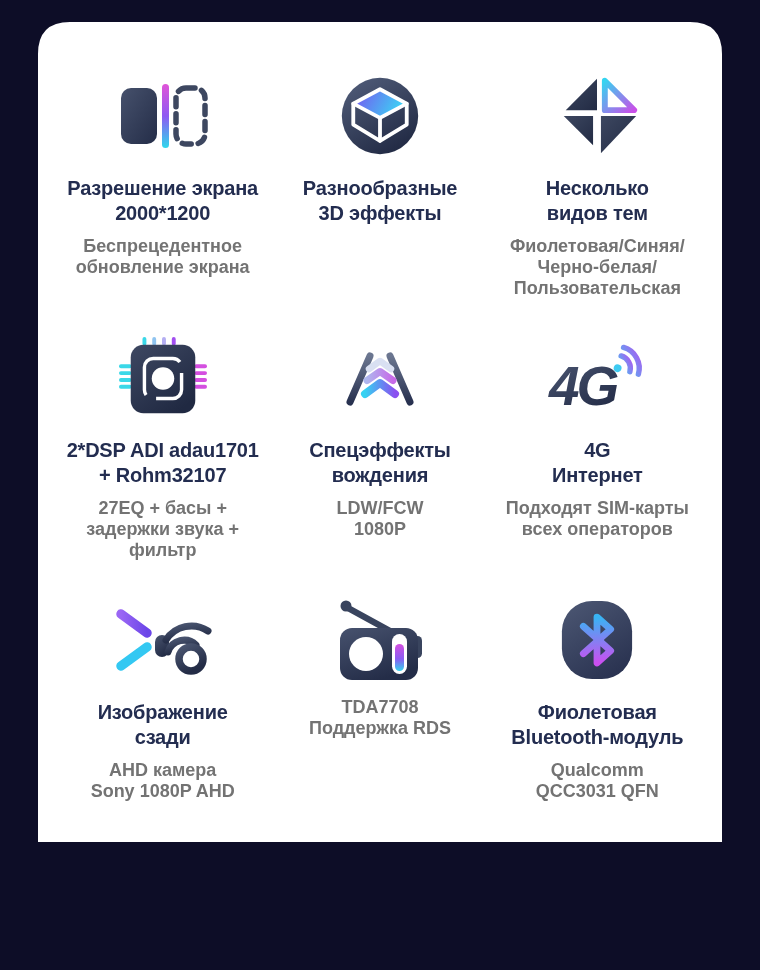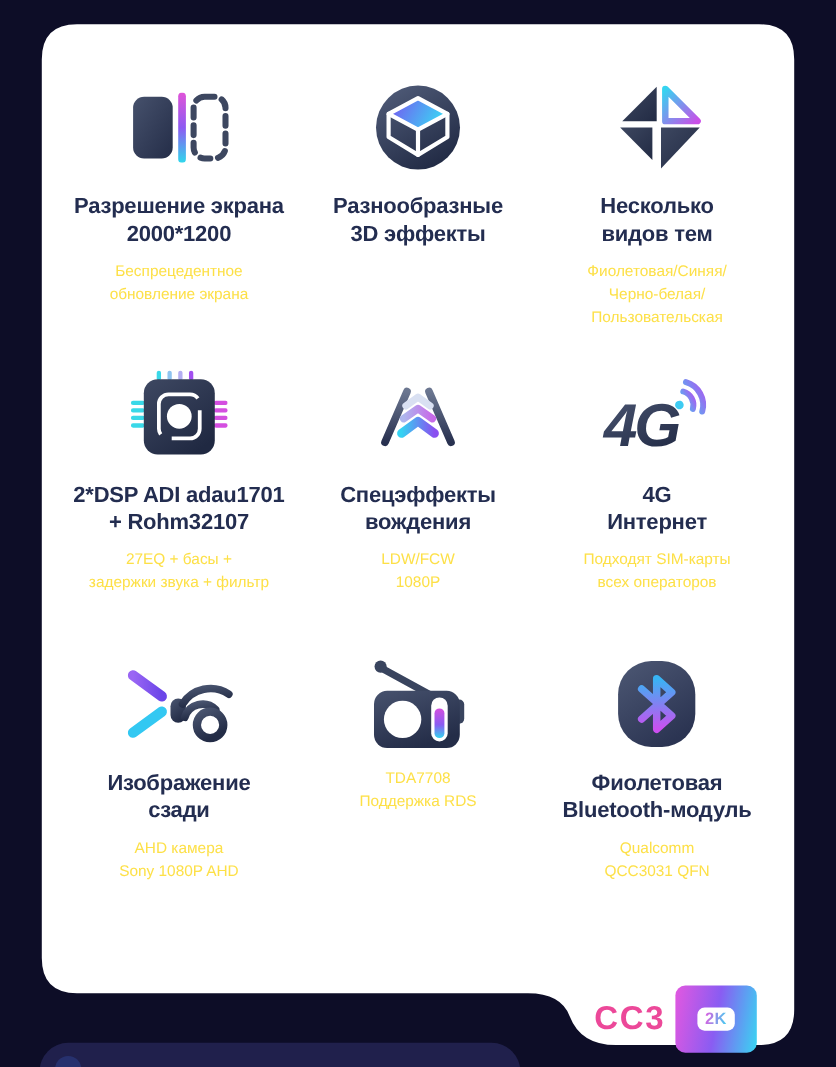--- a/index.html
+++ b/index.html
@@ -1,26 +1,26 @@
 <!DOCTYPE html>
 <html><head>
 <meta charset="utf-8">
 <style>
   html,body{margin:0;padding:0;}
   body{background:#0d0d27;font-family:"Liberation Sans","DejaVu Sans",sans-serif;}
-  .page{position:relative;width:760px;height:970px;background:#0d0d27;overflow:hidden;}
+  .page{position:relative;width:760px;height:842px;background:#0d0d27;overflow:hidden;}
   .card-shape{position:absolute;left:0;top:0;width:760px;height:970px;}
   .grid{position:absolute;left:38px;top:22px;width:684px;box-sizing:border-box;
         padding:48px 16px 0;display:grid;grid-template-columns:repeat(3,1fr);
         grid-auto-rows:262px;z-index:2;}
   .cell{text-align:center;}
   .icon-slot{height:92px;display:flex;align-items:center;justify-content:center;}
   .feat-title{margin-top:14px;font-size:20px;font-weight:700;line-height:24.5px;
         color:#232d50;white-space:pre-line;letter-spacing:-0.2px;}
-  .feat-sub{margin-top:11px;font-size:14px;line-height:21px;color:#fde047;white-space:pre-line;}
+  .feat-sub{margin-top:11px;font-size:18px;line-height:21px;color:#737373;white-space:pre-line;font-weight:bold;}
   .logo-row{position:absolute;right:72px;top:905px;height:42px;display:flex;
         align-items:center;gap:9px;z-index:3;}
   .logo-model{font-size:30px;font-weight:700;letter-spacing:1.5px;color:#ec4899;}
   .logo-badge{display:inline-flex;background:linear-gradient(100deg,#e258e0,#8a5cf2,#38d6f2);
         padding:20px;border-radius:9px;}
   .logo-badge-inner{background:#ffffff;border-radius:6.5px;padding:2px 7px;display:flex;
         align-items:center;justify-content:center;}
   .logo-badge-text{font-size:15px;font-weight:800;letter-spacing:0.5px;
         background:linear-gradient(100deg,#e258e0,#38d6f2);
         -webkit-background-clip:text;background-clip:text;color:transparent;}

